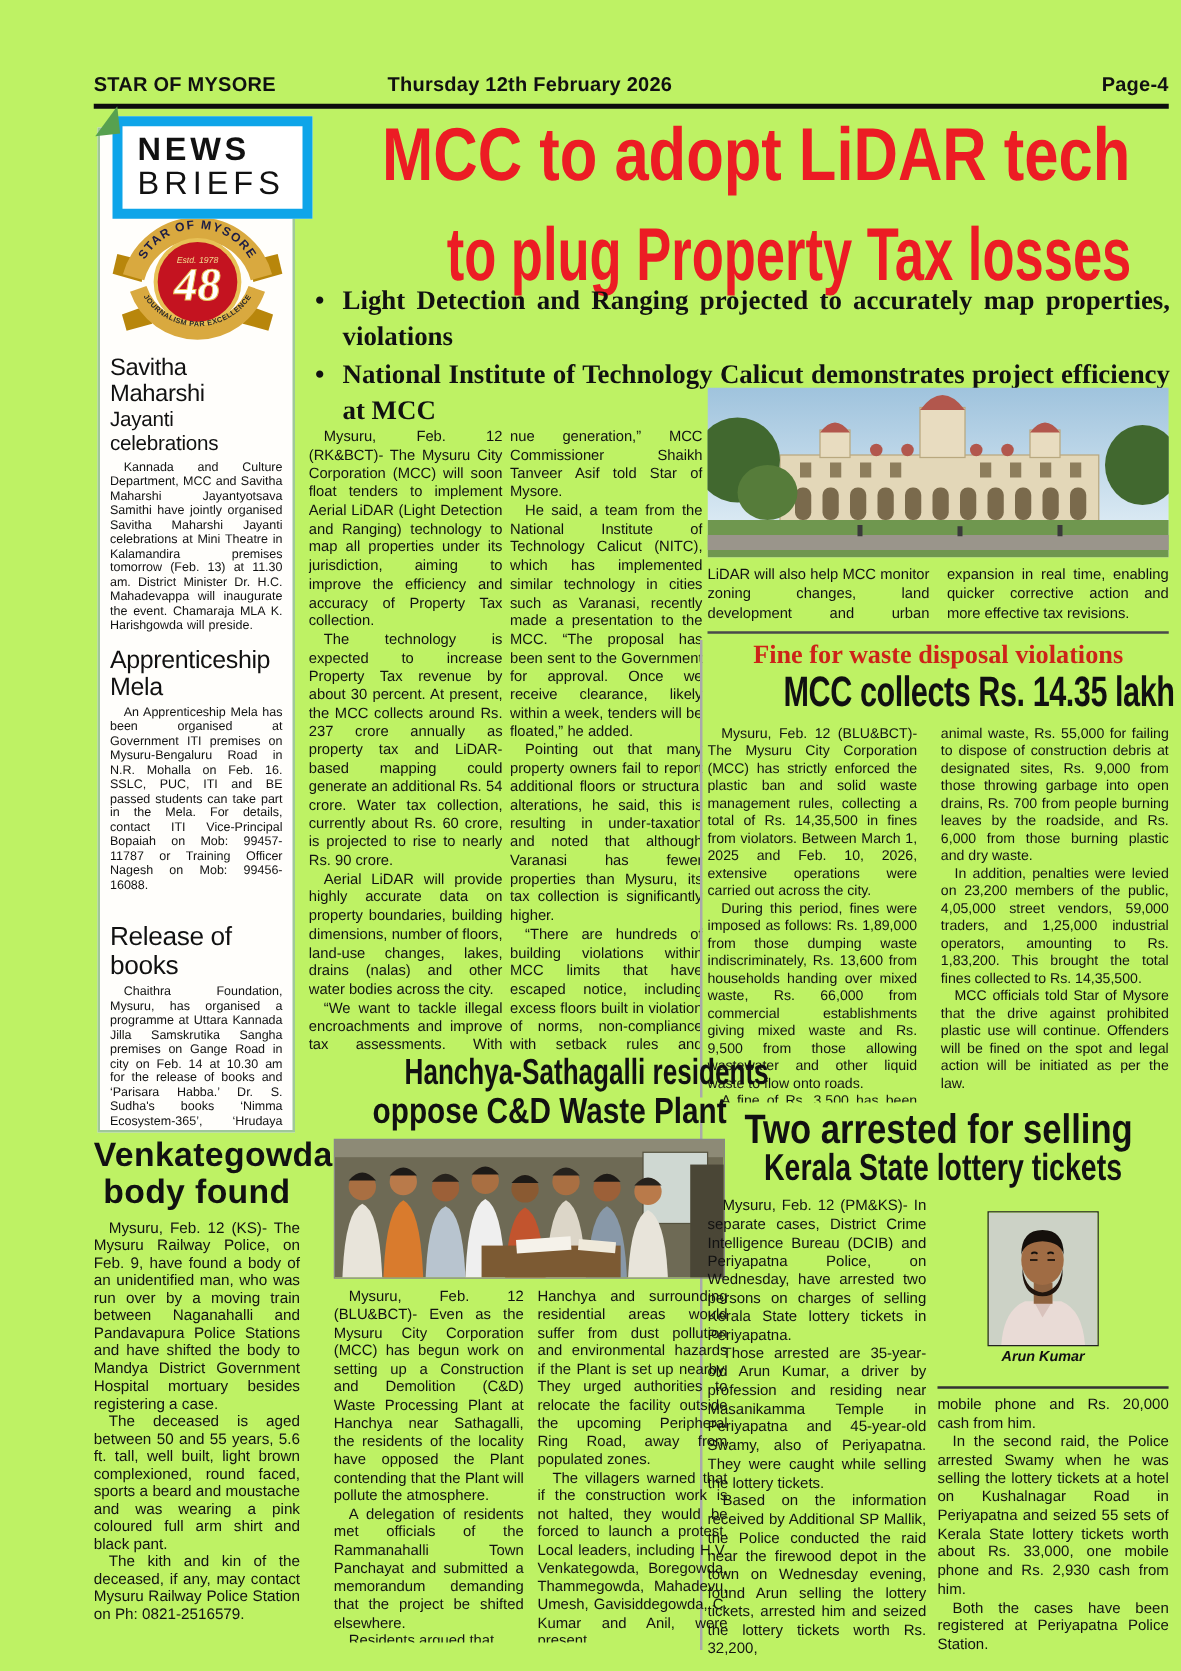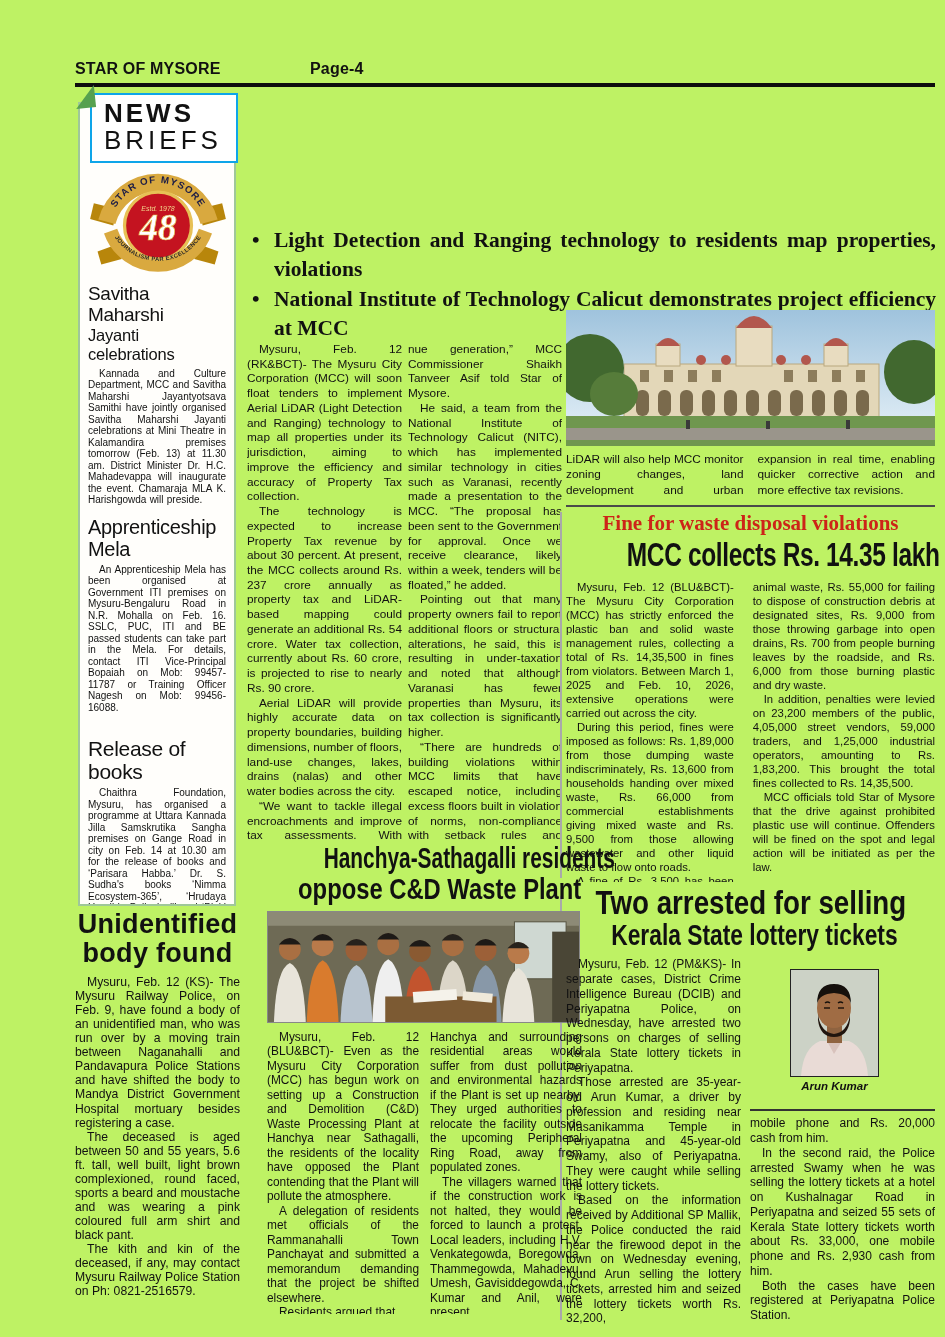--- a/index.html
+++ b/index.html
@@ -14,21 +14,21 @@
   .masthead .paper { width:235px; }
   .masthead .date { flex:1; text-align:left; }
   .masthead .pageno { text-align:right; }
   .masthead-rule { position:absolute; left:75px; top:83px; width:860px; height:4px; background:#0d0d0d; }
 
   
   .fold-corner { position:absolute; left:74px; top:87px; width:0; height:0;
                  border-bottom:20px solid #57a14f; border-right:22px solid transparent;
                  transform:rotate(-96deg); z-index:3; }
   .briefs-title { position:absolute; left:90px; top:93px; width:122px; background:#fff;
-                  border:2px solid #0ea5e9; padding:5px 10px 6px 12px; z-index:2; }
+                  border:8px solid #0ea5e9; padding:5px 10px 6px 12px; z-index:2; }
   .briefs-title .t1 { font-size:26px; font-weight:800; letter-spacing:3px; line-height:1.05; }
   .briefs-title .t2 { font-size:26px; font-weight:400; letter-spacing:4px; line-height:1.05; }
   .briefs-box { position:absolute; left:78px; top:102px; width:158px; height:804px;
                 border:2px solid #9fc79a; background:#fffefb; overflow:hidden; box-sizing:border-box; }
   .briefs-inner { padding:62px 8px 6px 8px; }
   .logo-wrap { text-align:center; margin:0 0 4px 0; }
   .brief-h1 { font-size:19px; font-weight:500; line-height:1.1; margin-top:8px; letter-spacing:-0.3px; }
   .brief-h2 { font-size:16.5px; font-weight:400; line-height:1.15; letter-spacing:-0.2px; }
   .brief-body { font-size:10px; line-height:1.15; text-align:justify; margin-top:4px;
                 text-indent:11px; word-spacing:0.5px; }
@@ -101,20 +101,21 @@
   .mug figcaption { text-align:center; font-weight:bold; font-style:italic; font-size:11.5px; margin-top:2px; }
   .mug-sep { border:none; border-top:2px solid #333; margin:4px 0 5px 0; }
 </style>
 </head>
 <body>
 
 <div class="page">
 
   <div class="masthead">
     <span class="paper">STAR OF MYSORE</span>
+    <span class="date">Thursday 12th February 2026</span>
     <span class="pageno">Page-4</span>
   </div>
   <div class="masthead-rule"></div>
 
   <div class="fold-corner"></div>
   <div class="briefs-title">
     <div class="t1">NEWS</div>
     <div class="t2">BRIEFS</div>
   </div>
   <div class="briefs-box">
@@ -152,22 +153,26 @@
         <div class="brief-h1" style="font-size:20px; margin-top:10px;">Apprenticeship Mela</div>
         <div class="brief-body">An Apprenticeship Mela has been organised at Government ITI premises on Mysuru-Bengaluru Road in N.R. Mohalla on Feb. 16. SSLC, PUC, ITI and BE passed students can take part in the Mela. For details, contact ITI Vice-Principal Bopaiah on Mob: 99457-11787 or Training Officer Nagesh on Mob: 99456-16088.</div>
       </div>
       <div>
         <div class="brief-h1" style="font-size:21px; margin-top:24px;">Release of books</div>
         <div class="brief-body">Chaithra Foundation, Mysuru, has organised a programme at Uttara Kannada Jilla Samskrutika Sangha premises on Gange Road in city on Feb. 14 at 10.30 am for the release of books and ‘Parisara Habba.’ Dr. S. Sudha's books ‘Nimma Ecosystem-365’, ‘Hrudaya Haadida Pallaviyali’ and ‘Pinki mattu Jinke haagu Etara Kathegalu’ will be released by Environmentalist Manu Krishnamurthy, Senior Writer-Poetess Dr. Sougandhika Jois and Senior Dot Artist Mohan Varnekar and Srushti. K. Ramesh's book ‘Masuradalli Grama’ will be released by Senior Writer-Critic B.R. Nagarathna. Senior Writer Kerodi M. Lolakshi will preside. Wildlife enthusiast Dr. Mamatha Satyanarayan and Manu Krishnamurthy will be feted.</div>
       </div>
     </div>
   </div>
 
+  <div class="lead-headline">
+    <div><span class="l1">MCC to adopt LiDAR tech</span></div>
+    <div><span class="l2">to plug Property Tax losses</span></div>
+  </div>
   <div class="bullets">
-    <p>Light Detection and Ranging technology to residents map properties, violations</p>
+    <p>Light Detection and Ranging projected to accurately map properties, violations</p>
     <p>National Institute of Technology Calicut demonstrates project efficiency at MCC</p>
   </div>
   <div class="newscol lead-col1">
     <p>Mysuru, Feb. 12 (RK&amp;BCT)- The Mysuru City Corporation (MCC) will soon float tenders to implement Aerial LiDAR (Light Detection and Ranging) technology to map all properties under its jurisdiction, aiming to improve the efficiency and accuracy of Property Tax collection.</p>
     <p>The technology is expected to increase Property Tax revenue by about 30 percent. At present, the MCC collects around Rs. 237 crore annually as property tax and LiDAR-based mapping could generate an additional Rs. 54 crore. Water tax collection, currently about Rs. 60 crore, is projected to rise to nearly Rs. 90 crore.</p>
     <p>Aerial LiDAR will provide highly accurate data on property boundaries, building dimensions, number of floors, land-use changes, lakes, drains (nalas) and other water bodies across the city.</p>
     <p>“We want to tackle illegal encroachments and improve tax assessments. With LiDAR-based GIS property mapping, we can ensure accurate property evaluation. The technology will allow precise measurement of property size and structures, leading to fairer taxation and better reve-</p>
   </div>
   <div class="newscol lead-col2">
     <p class="noind">nue generation,” MCC Commissioner Shaikh Tanveer Asif told Star of Mysore.</p>
@@ -342,21 +347,21 @@
         <hr class="mug-sep">
         <p class="noind">mobile phone and Rs. 20,000 cash from him.</p>
         <p>In the second raid, the Police arrested Swamy when he was selling the lottery tickets at a hotel on Kushalnagar Road in Periyapatna and seized 55 sets of Kerala State lottery tickets worth about Rs. 33,000, one mobile phone and Rs. 2,930 cash from him.</p>
         <p>Both the cases have been registered at Periyapatna Police Station.</p>
       </div>
     </div>
   </div>
 
   <div class="body-found">
     <div class="bf-headline">
-      <div>Unidentified</div>
+      <div>Venkategowda</div>
       <div>body found</div>
     </div>
     <div class="bf-body">
       <p>Mysuru, Feb. 12 (KS)- The Mysuru Railway Police, on Feb. 9, have found a body of an unidentified man, who was run over by a moving train between Naganahalli and Pandavapura Police Stations and have shifted the body to Mandya District Government Hospital mortuary besides registering a case.</p>
       <p>The deceased is aged between 50 and 55 years, 5.6 ft. tall, well built, light brown complexioned, round faced, sports a beard and moustache and was wearing a pink coloured full arm shirt and black pant.</p>
       <p>The kith and kin of the deceased, if any, may contact Mysuru Railway Police Station on Ph: 0821-2516579.</p>
     </div>
   </div>
 
 </div>

